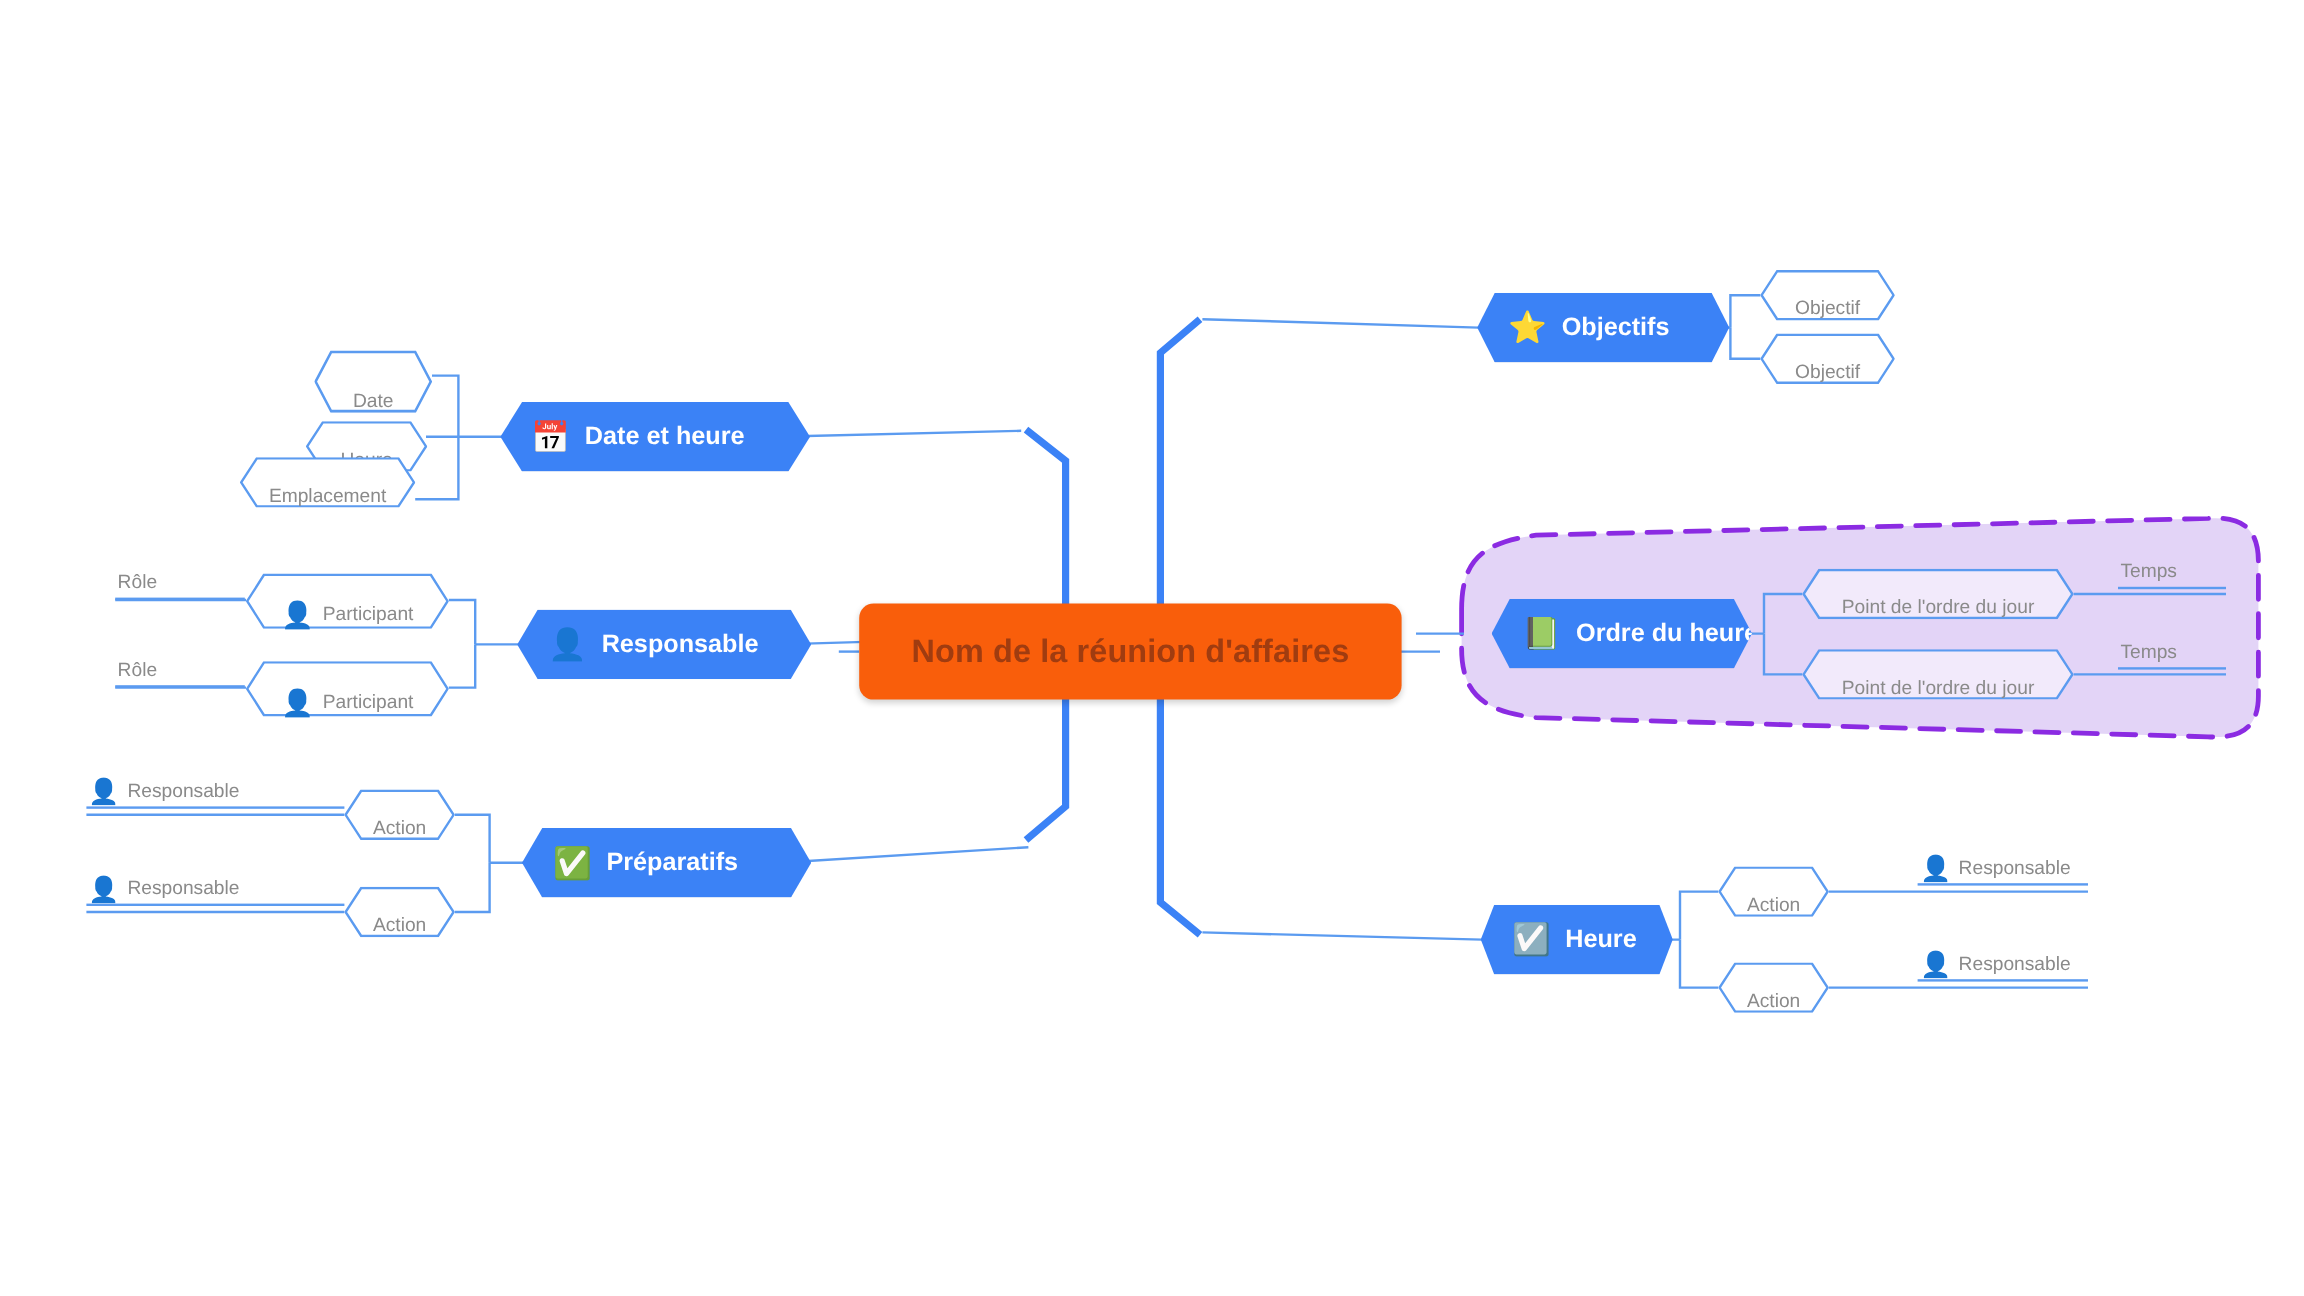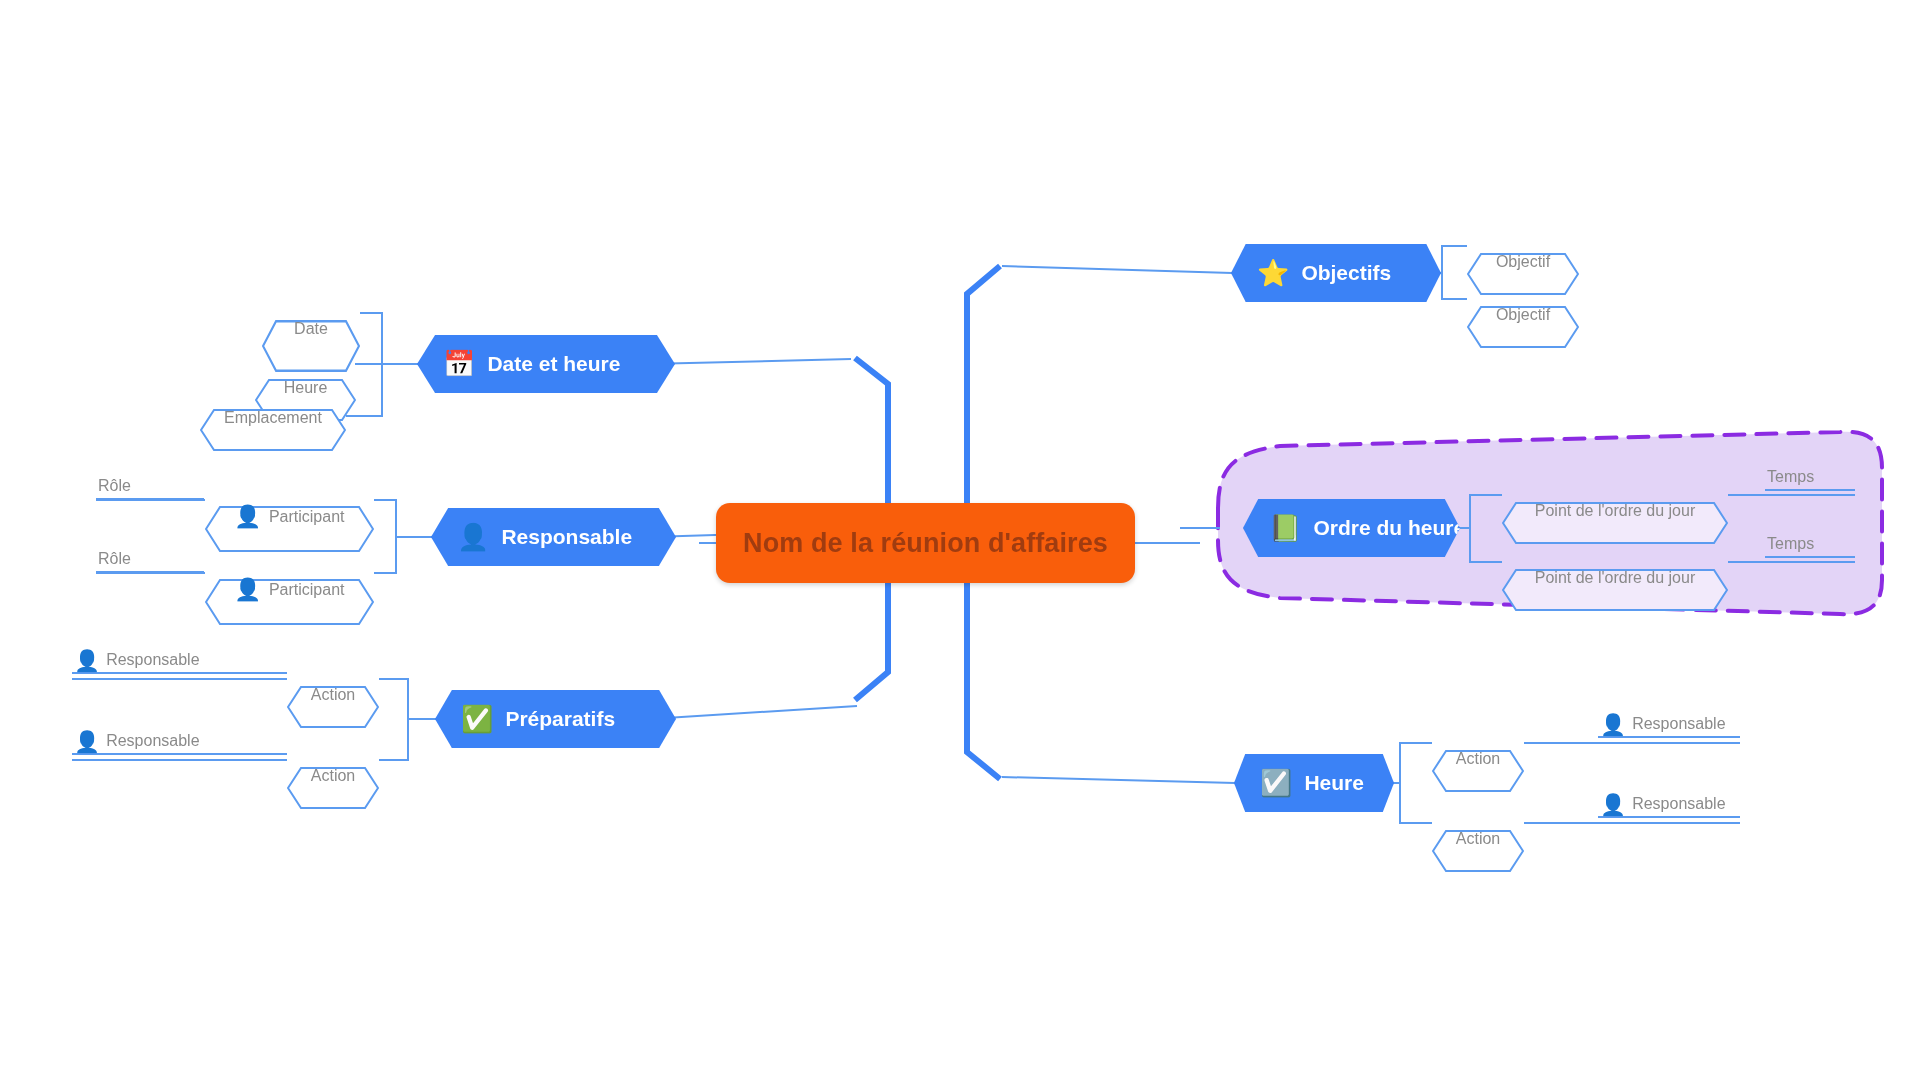--- a/index.html
+++ b/index.html
@@ -88,24 +88,23 @@
     font-size: 21px;
     font-weight: bold;
     white-space: nowrap;
   }
 
   
   .sub {
     position: absolute;
     border: none;
     display: flex;
-    align-items: flex-start;
+    align-items: flex-end;
     justify-content: center;
     z-index: 16;
-    margin-top: 28px;
   }
   .sub svg.hexline {
     position: absolute;
     left: 0; top: 0;
     width: 100%;
     height: 100%;
   }
   .sub-inner {
     position: relative;
     display: flex;
@@ -246,21 +245,21 @@
       <path d="M 1728 495 L 1855 495"></path>
 
       <path d="M 1728 562 L 1855 562"></path>
 
       <path d="M 1524 743 L 1740 743"></path>
 
       <path d="M 1524 823 L 1740 823"></path>
     </g>
   </svg>
 
-  <div class="central" style="left:716px; top:503px; width:419px; height:80px;border-radius:14px;">
+  <div class="central" style="left:716px; top:503px; width:452px; height:80px;">
     <span class="central-label">Nom de la réunion d'affaires</span>
   </div>
 
   <div class="branch dir-left" style="left:417px; top:335px; width:232px; height:58px;">
     <span class="branch-icon">📅</span>
     <span class="branch-label">Date et heure</span>
   </div>
 
   <div class="sub" style="left:262px; top:292px; width:98px; height:52px;">
     <svg class="hexline" viewBox="0 0 98 42" preserveAspectRatio="none">

